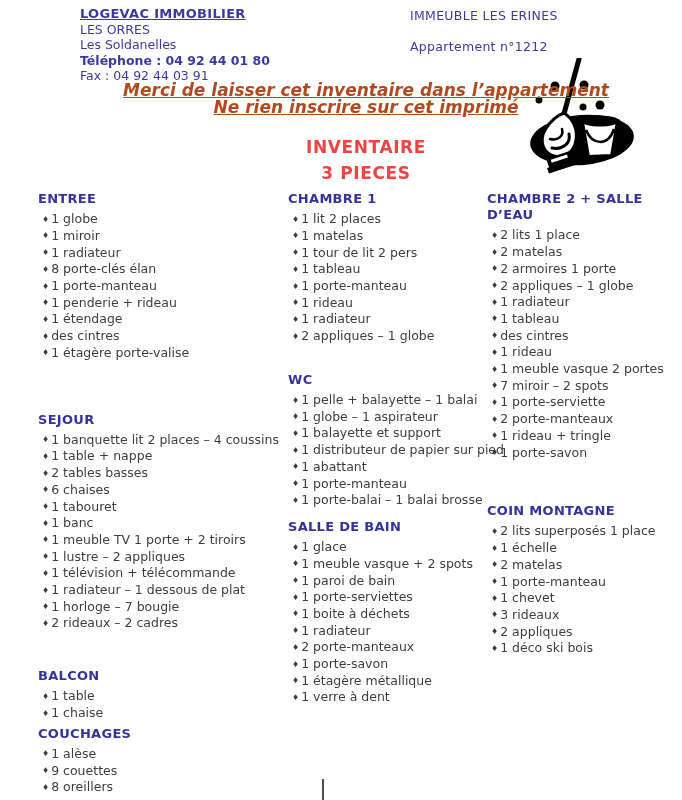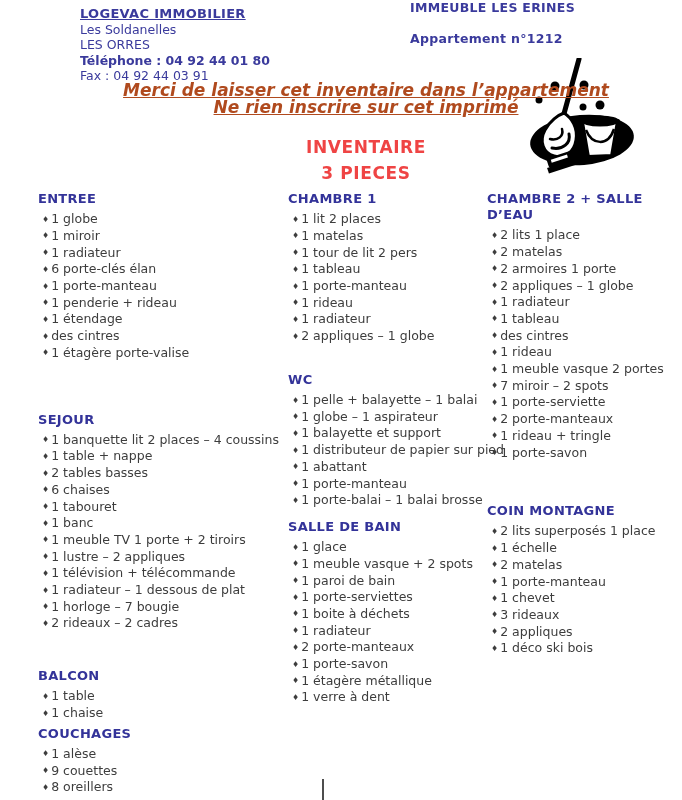--- a/index.html
+++ b/index.html
@@ -6,21 +6,21 @@
   body{
     width:682px;height:800px;background:#ffffff;position:relative;
     font-family:"DejaVu Sans",sans-serif;color:#3d3d3d;overflow:hidden;
   }
   .page{position:absolute;inset:0;background:#fff;}
 
   
   .agency{position:absolute;left:80px;top:6px;font-size:12.5px;line-height:15.5px;color:#3a3a9c;}
   .agency .name{font-weight:bold;font-size:13px;text-decoration:underline;letter-spacing:.3px;}
   .agency .phone{font-weight:bold;}
-  .building{position:absolute;left:410px;top:0;color:#3a3a9c;font-weight:bold;font-size:12.5px;letter-spacing:.3px;}
+  .building{position:absolute;left:410px;top:8px;color:#3a3a9c;font-weight:normal;font-size:12.5px;letter-spacing:.3px;}
   .building .apt{margin-top:16px;}
 
   
   .notice{position:absolute;left:60px;right:10px;top:82px;text-align:center;
     color:#b04a1e;font-weight:bold;font-style:italic;font-size:17px;line-height:17px;}
   .notice .u{text-decoration:underline;}
 
   
   .doc-title{position:absolute;left:60px;right:10px;top:134px;text-align:center;
     color:#ef4444;font-weight:bold;font-size:17px;line-height:26px;letter-spacing:.6px;}
@@ -42,22 +42,22 @@
   
   .fold-mark{position:absolute;left:322px;top:779px;width:2px;height:21px;background:#4d4d4d;}
 </style>
 </head>
 <body>
 
 <div class="page">
 
   <div class="agency">
     <div class="name">LOGEVAC IMMOBILIER</div>
+    <div>LES ORRES</div>
     <div>Les Soldanelles</div>
-    <div>LES ORRES</div>
     <div class="phone">Téléphone : 04 92 44 01 80</div>
     <div>Fax : 04 92 44 03 91</div>
   </div>
 
   <div class="building">
     <div>IMMEUBLE LES ERINES</div>
     <div class="apt">Appartement n°1212</div>
   </div>
 
   <svg class="clipart" width="145" height="120" viewBox="0 0 145 120" aria-hidden="true">
@@ -91,21 +91,21 @@
     <div>3 PIECES</div>
   </div>
 
   <div class="col col1">
     <section>
       <h3>ENTREE</h3>
       <ul>
           <li><span class="bullet">♦</span><span>1 globe</span></li>
           <li><span class="bullet">♦</span><span>1 miroir</span></li>
           <li><span class="bullet">♦</span><span>1 radiateur</span></li>
-          <li><span class="bullet">♦</span><span>6 porte-clés élan</span></li>
+          <li><span class="bullet">♦</span><span>8 porte-clés élan</span></li>
           <li><span class="bullet">♦</span><span>1 porte-manteau</span></li>
           <li><span class="bullet">♦</span><span>1 penderie + rideau</span></li>
           <li><span class="bullet">♦</span><span>1 étendage</span></li>
           <li><span class="bullet">♦</span><span>des cintres</span></li>
           <li><span class="bullet">♦</span><span>1 étagère porte-valise</span></li>
         </ul>
     </section>
     <section style="margin-top:50px">
       <h3>SEJOUR</h3>
       <ul>

